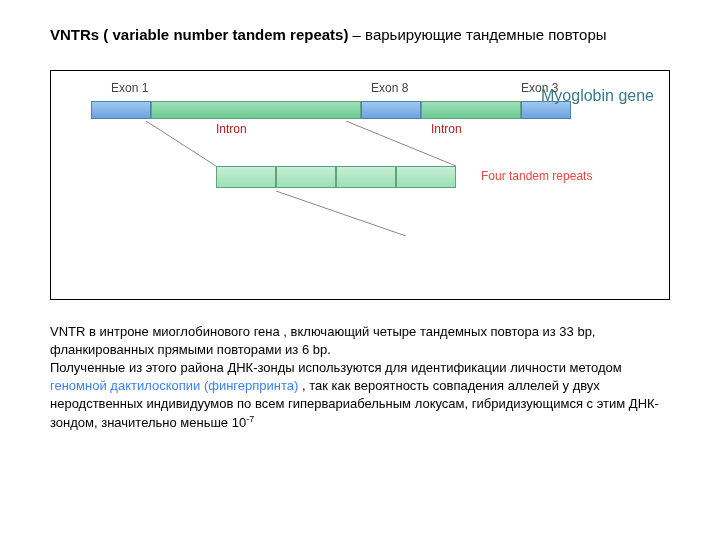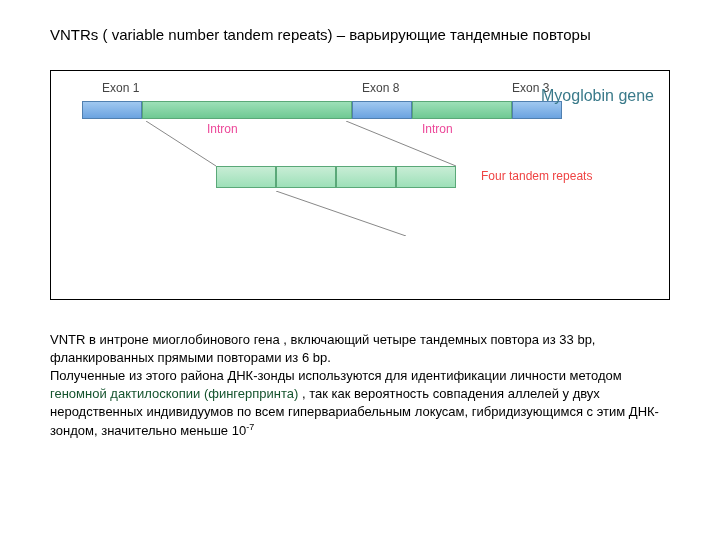--- a/index.html
+++ b/index.html
@@ -1,39 +1,39 @@
 <!DOCTYPE html>
 <html><head>
 <meta charset="utf-8">
 <style>
 *{margin:0;padding:0;box-sizing:border-box}
 body{width:720px;height:540px;font-family:Arial,sans-serif;background:#fff;padding:25px 50px;color:#000}
 .title{font-size:15px;margin-bottom:25px;line-height:1.3}
-.title b{font-weight:normal}
-.diagram{border:1px solid #000;padding:15px 1px;margin-bottom:31px;position:relative;height:230px}
+.title b{font-weight:bold}
+.diagram{border:1px solid #000;padding:15px 10px;margin-bottom:23px;position:relative;height:230px}
 .gene-row{position:relative;height:40px;margin-top:10px}
 .exon-labels{position:absolute;top:-15px;width:100%;font-size:12px;color:#444}
 .exon-labels span{position:absolute}
 .track{position:absolute;top:5px;height:18px;width:530px;left:30px}
 .intron{position:absolute;height:18px;background:linear-gradient(#9de0b8,#6fc993);border:1px solid #5aa878}
 .exon{position:absolute;height:18px;background:linear-gradient(#a0c8f0,#6ba3e0);border:1px solid #5080b0}
-.intron-label{position:absolute;top:26px;font-size:12px;color:#ec4899;text-align:right}
+.intron-label{position:absolute;top:26px;font-size:12px;color:#b91c1c;text-align:right}
 .gene-label{position:absolute;right:15px;top:16px;font-size:16px;color:#3a7a8a}
 .zoom-lines{position:absolute;top:50px;left:30px;width:530px;height:50px}
 .zoom-lines svg{width:100%;height:100%}
 .repeats-row{position:absolute;top:95px;left:165px;width:240px;height:22px}
 .repeat-box{position:absolute;height:22px;background:linear-gradient(#c8edd5,#9de0b8);border:1px solid #5aa878}
 .repeats-label{position:absolute;top:98px;left:430px;font-size:12px;color:#ef4444}
 .zoom-lines2{position:absolute;top:120px;left:165px;width:240px;height:45px}
 .seq-row{position:absolute;top:170px;left:100px;font-size:11px;font-family:Arial;letter-spacing:0.2px;color:#555}
 .seq-row b{font-weight:bold;color:#222}
 .seq-label{color:#3a7a8a;margin-left:8px}
 .caption{font-size:13px;line-height:1.4}
 .caption b{font-weight:normal}
-.highlight{color:#14532d}
+.highlight{color:#3b82f6}
 .sup{font-size:9px;vertical-align:super}
 </style>
 </head>
 <body>
 
 <div class="title">
 <b>VNTRs ( variable number tandem repeats) </b><span>– варьирующие тандемные повторы</span>
 </div>
 
 <div class="diagram">

